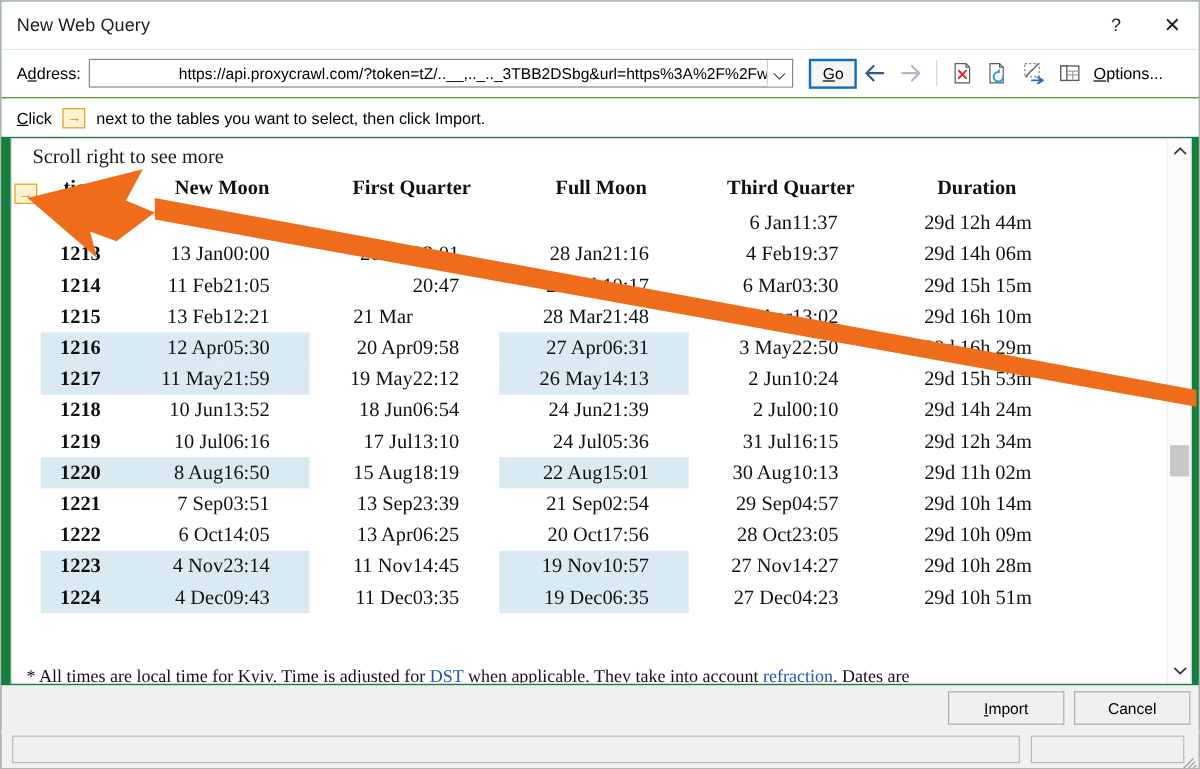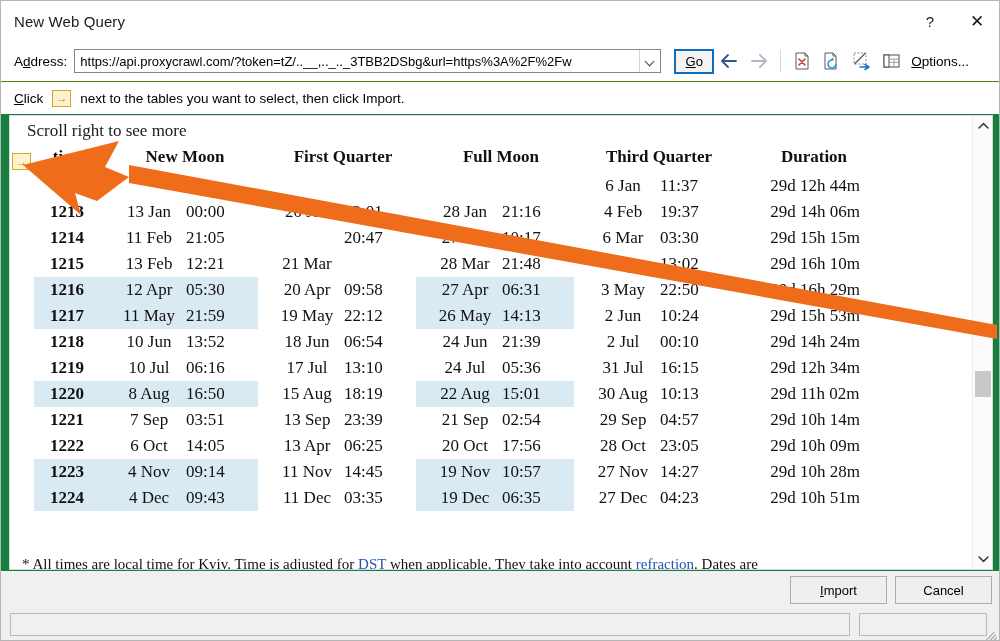--- a/index.html
+++ b/index.html
@@ -93,20 +93,21 @@
     width: 560px;
     height: 20px;
     font-family: "Liberation Sans", sans-serif;
     font-size: 13px;
     color: #000;
     padding-left: 5px;
     background: transparent;
     overflow: hidden;
     white-space: nowrap;
     text-overflow: clip;
+    text-align: right;
   }
   .addr-drop {
     position: absolute;
     right: 0; top: 0;
     width: 20px; height: 22px;
     display: flex; align-items: center; justify-content: center;
     border-left: 1px solid #d4d4d4;
     background: #fff;
   }
   .chev { width: 9px; height: 9px; position: relative; }
@@ -237,21 +238,21 @@
     text-align: center;
     white-space: nowrap;
     font-size: 17px;
   }
   table.moon td {
     padding: 3px 0;
     white-space: nowrap;
     font-size: 17px;
   }
   .c-lun  { width: 66px; text-align: center; font-weight: bold; }
-  .c-date { width: 74px; text-align: center; padding-left: 12px !important; }
+  .c-date { width: 74px; text-align: right; padding-left: 12px !important; }
   .c-time { width: 72px; text-align: left; }
   .c-dur  { width: 150px; text-align: center; padding-left: 8px !important; }
   .hl { background: #daeaf2; }
   th.h-dur { padding-left: 6px !important; }
 
   .footnote {
     position: absolute;
     left: 12px;
     top: 440px;
     width: 950px;
@@ -594,21 +595,21 @@
               <td class="c-time">06:25</td>
               <td class="c-date">20 Oct</td>
               <td class="c-time">17:56</td>
               <td class="c-date">28 Oct</td>
               <td class="c-time">23:05</td>
               <td class="c-dur">29d 10h 09m</td>
             </tr>
             <tr>
               <td class="c-lun hl">1223</td>
               <td class="c-date hl">4 Nov</td>
-              <td class="c-time hl">09:14</td>
+              <td class="c-time hl">23:14</td>
               <td class="c-date">11 Nov</td>
               <td class="c-time">14:45</td>
               <td class="c-date hl">19 Nov</td>
               <td class="c-time hl">10:57</td>
               <td class="c-date">27 Nov</td>
               <td class="c-time">14:27</td>
               <td class="c-dur">29d 10h 28m</td>
             </tr>
             <tr>
               <td class="c-lun hl">1224</td>

